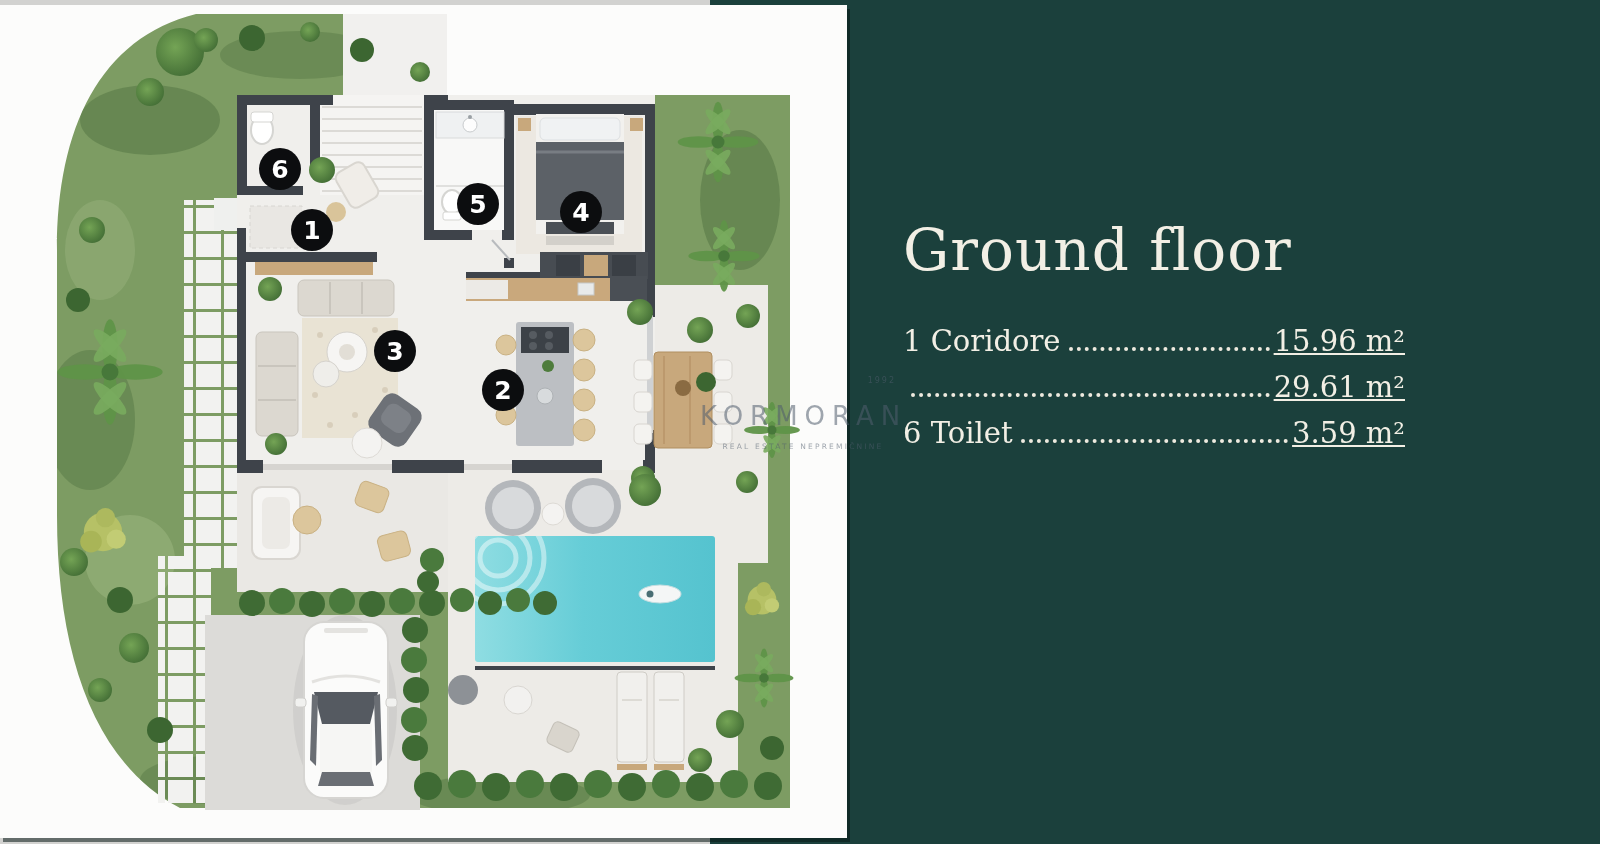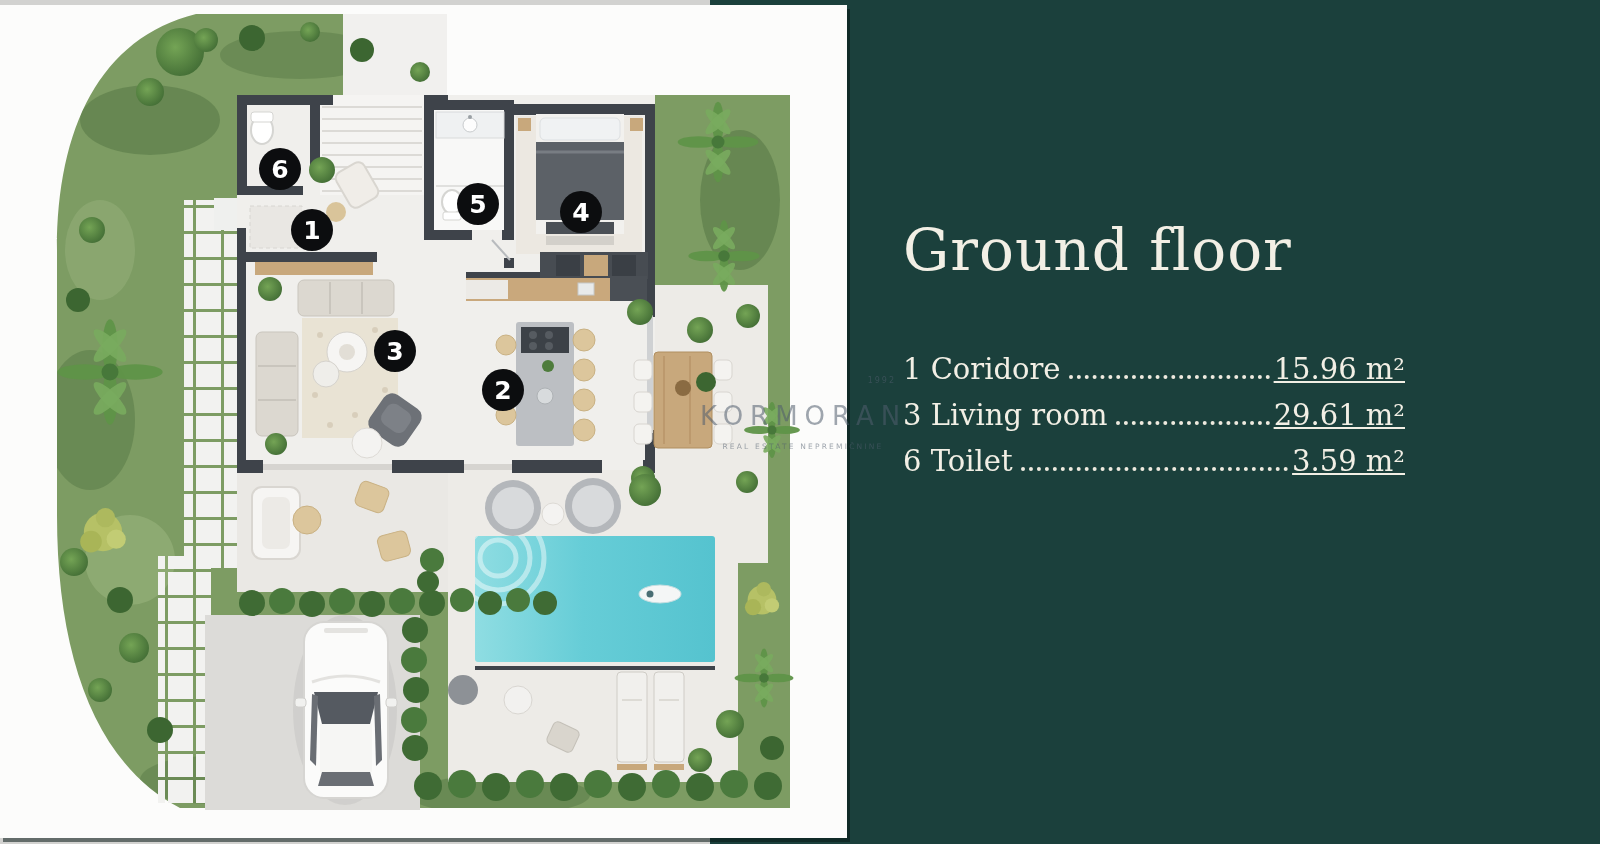--- a/index.html
+++ b/index.html
@@ -29,21 +29,21 @@
   .panel-content{
     position:absolute;left:903px;top:214px;width:502px;
     color:#f2efe5;font-family:"DejaVu Serif",serif;
   }
   .title{
     font-size:58px;font-weight:400;text-align:left;
     margin:0 0 38px 0;line-height:72px;letter-spacing:1px;
   }
   .legend{list-style:none;margin:0;padding:0;}
   .legend-row{display:flex;align-items:baseline;font-size:29px;height:46px;}
-  .legend-label{white-space:nowrap;margin-top:28px;}
+  .legend-label{white-space:nowrap;}
   .leader{flex:1;border-bottom:4px dotted #eeeadf;margin:0 4px 8px 8px;min-width:20px;}
   .legend-value{white-space:nowrap;text-decoration:underline;}
 </style>
 </head>
 <body>
 
 <div class="bg-left"></div>
 <div class="bg-right"></div>
 
 <div class="photo">
@@ -395,21 +395,20 @@
 
 <div class="panel-content">
   <h1 class="title">Ground floor</h1>
   <ul class="legend">
     <li class="legend-row">
       <span class="legend-label"><span>1</span> <span>Coridore</span></span>
       <span class="leader"></span>
       <span class="legend-value">15.96 m²</span>
     </li>
     <li class="legend-row">
-      <span class="legend-label"><span>3</span> <span>Living room</span></span>
       <span class="leader"></span>
       <span class="legend-value">29.61 m²</span>
     </li>
     <li class="legend-row">
       <span class="legend-label"><span>6</span> <span>Toilet</span></span>
       <span class="leader"></span>
       <span class="legend-value">3.59 m²</span>
     </li>
   </ul>
 </div>

